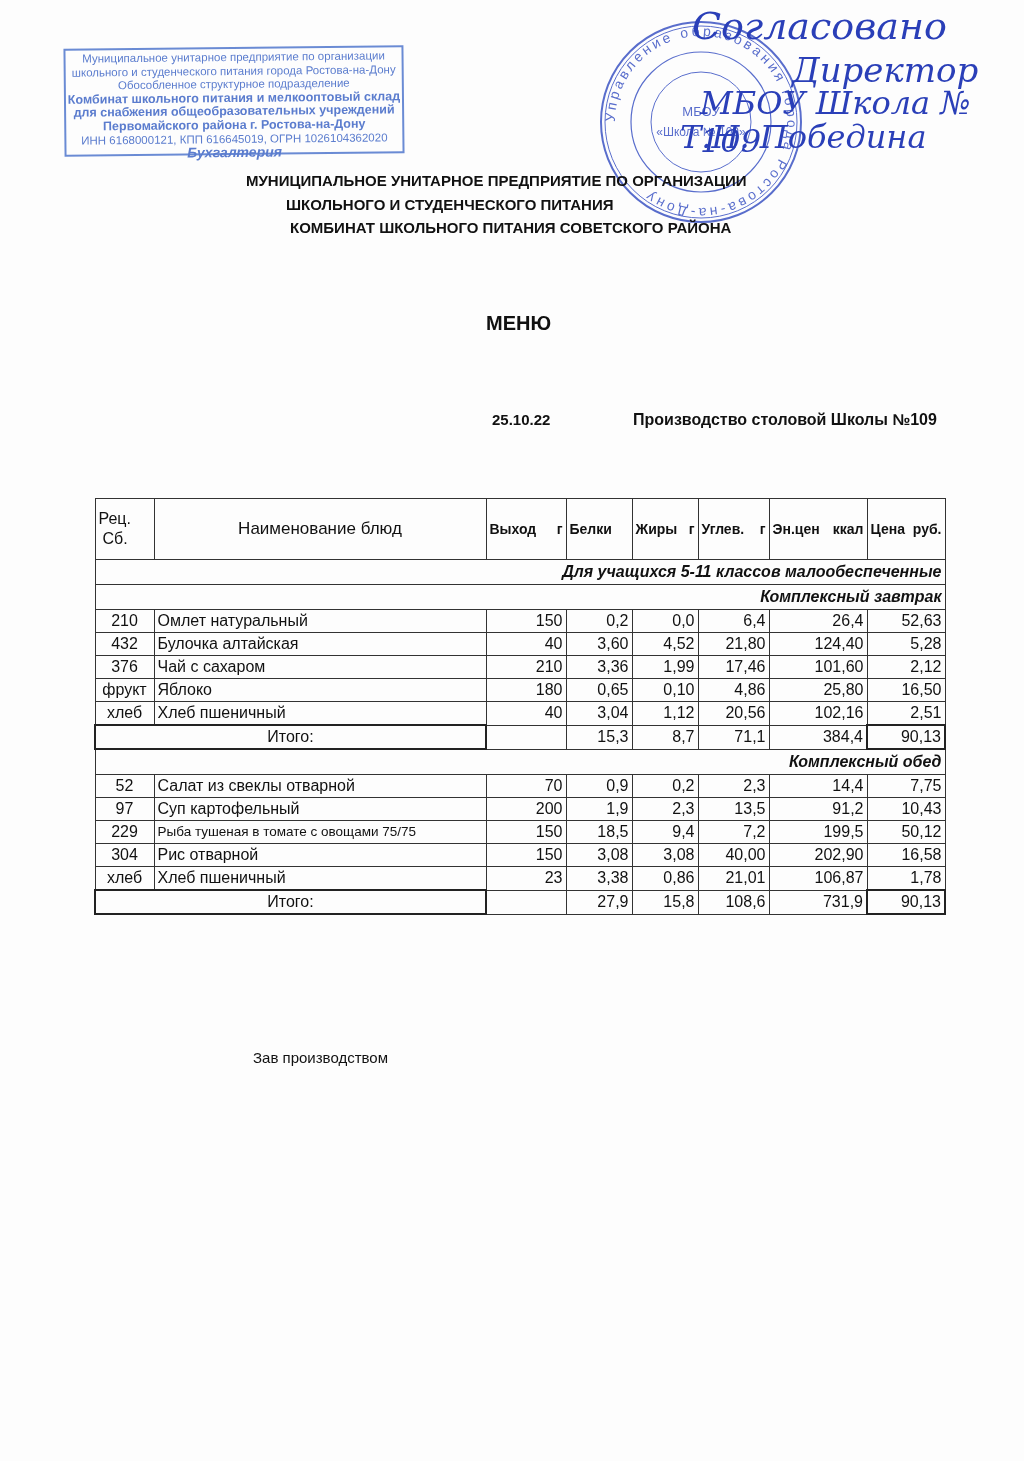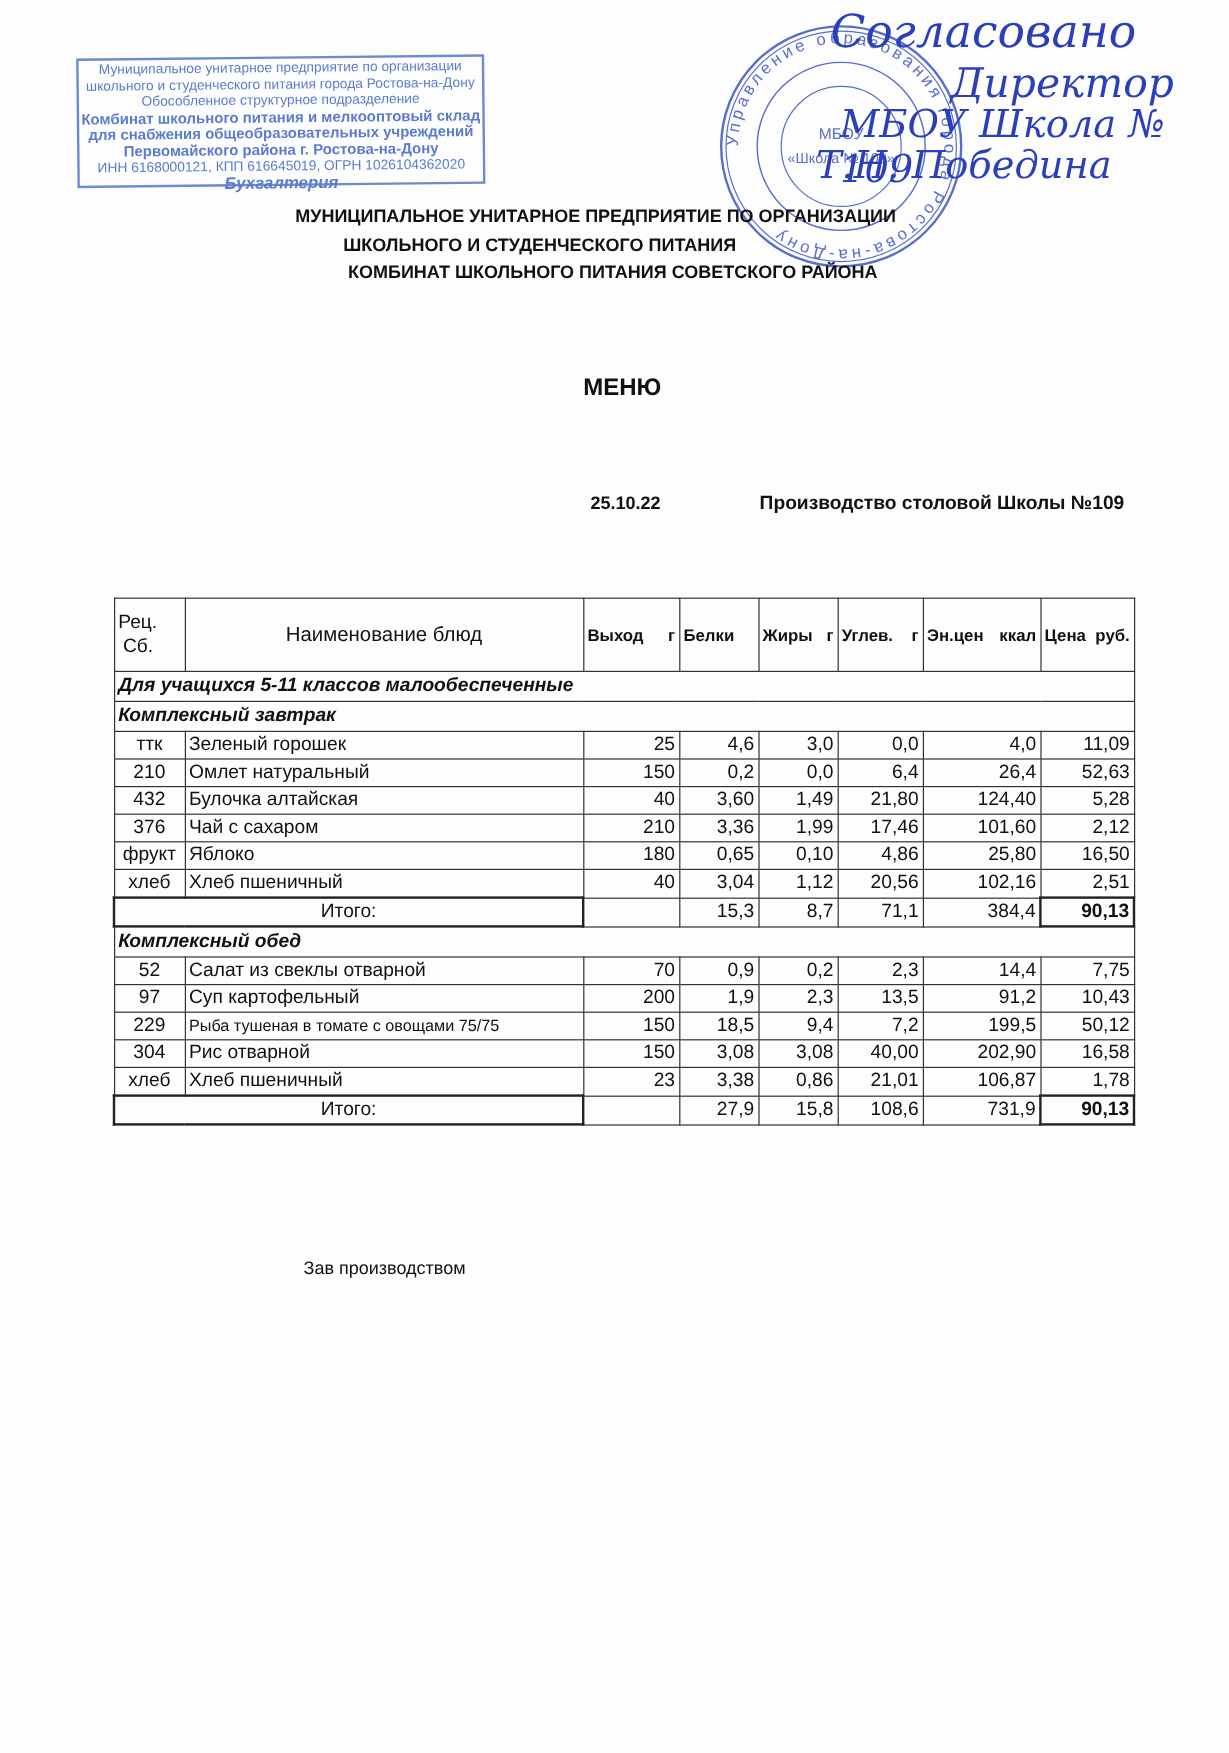--- a/index.html
+++ b/index.html
@@ -15,23 +15,23 @@
   .hdr { position:absolute; font-weight:bold; font-size:15px; color:#111; white-space:nowrap; }
   .menu-title { position:absolute; left:486px; top:312px; font-weight:bold; font-size:20px; }
   .date { position:absolute; left:492px; top:411px; font-weight:bold; font-size:15px; }
   .prod { position:absolute; left:633px; top:411px; font-weight:bold; font-size:16px; }
   table { position:absolute; left:94px; top:498px; border-collapse:collapse; table-layout:fixed; width:850px; }
   td, th { border:1px solid #333; padding:0 3px; font-size:16px; height:22px; line-height:20px; }
   th { font-weight:bold; font-size:14px; height:60px; vertical-align:middle; }
   col.c0{width:59px} col.c1{width:332px} col.c2{width:80px} col.c3{width:66px} col.c4{width:66px} col.c5{width:71px} col.c6{width:98px} col.c7{width:78px}
   .num { text-align:right; }
   .code { text-align:center; }
-  .sec { text-align:left; font-weight:bold; font-style:italic; font-size:16px; height:24px;margin-left:12px; }
+  .sec { text-align:right; font-weight:bold; font-style:italic; font-size:16px; height:24px;margin-left:12px; }
   .tot-label { text-align:center; font-size:16px; }
-  .bold { font-weight:bold; }
+  .bold { font-weight:normal; }
   .small { font-size:13.5px; }
   .thick { border:2px solid #222; }
   .footer { position:absolute; left:253px; top:1024px; font-size:15px;margin-top:25px; }
   .hc { display:flex; flex-direction:row; align-items:center; justify-content:space-between; height:50px; }
 </style>
 </head>
 <body>
 
 <div class="stamp-rect">
   <div>Муниципальное унитарное предприятие по организации</div>
@@ -130,45 +130,35 @@
   </thead>
   <tbody>
     <tr>
       <td colspan="8" class="sec">Для учащихся 5-11 классов малообеспеченные</td>
     </tr>
 
     <tr>
       <td colspan="8" class="sec">Комплексный  завтрак</td>
     </tr>
     <tr>
-      <td class="code">ттк</td>
-      <td>Зеленый горошек</td>
-      <td class="num">25</td>
-      <td class="num">4,6</td>
-      <td class="num">3,0</td>
-      <td class="num">0,0</td>
-      <td class="num">4,0</td>
-      <td class="num">11,09</td>
-    </tr>
-    <tr>
       <td class="code">210</td>
       <td>Омлет натуральный</td>
       <td class="num">150</td>
       <td class="num">0,2</td>
       <td class="num">0,0</td>
       <td class="num">6,4</td>
       <td class="num">26,4</td>
       <td class="num">52,63</td>
     </tr>
     <tr>
       <td class="code">432</td>
       <td>Булочка алтайская</td>
       <td class="num">40</td>
       <td class="num">3,60</td>
-      <td class="num">1,49</td>
+      <td class="num">4,52</td>
       <td class="num">21,80</td>
       <td class="num">124,40</td>
       <td class="num">5,28</td>
     </tr>
     <tr>
       <td class="code">376</td>
       <td>Чай с сахаром</td>
       <td class="num">210</td>
       <td class="num">3,36</td>
       <td class="num">1,99</td>

